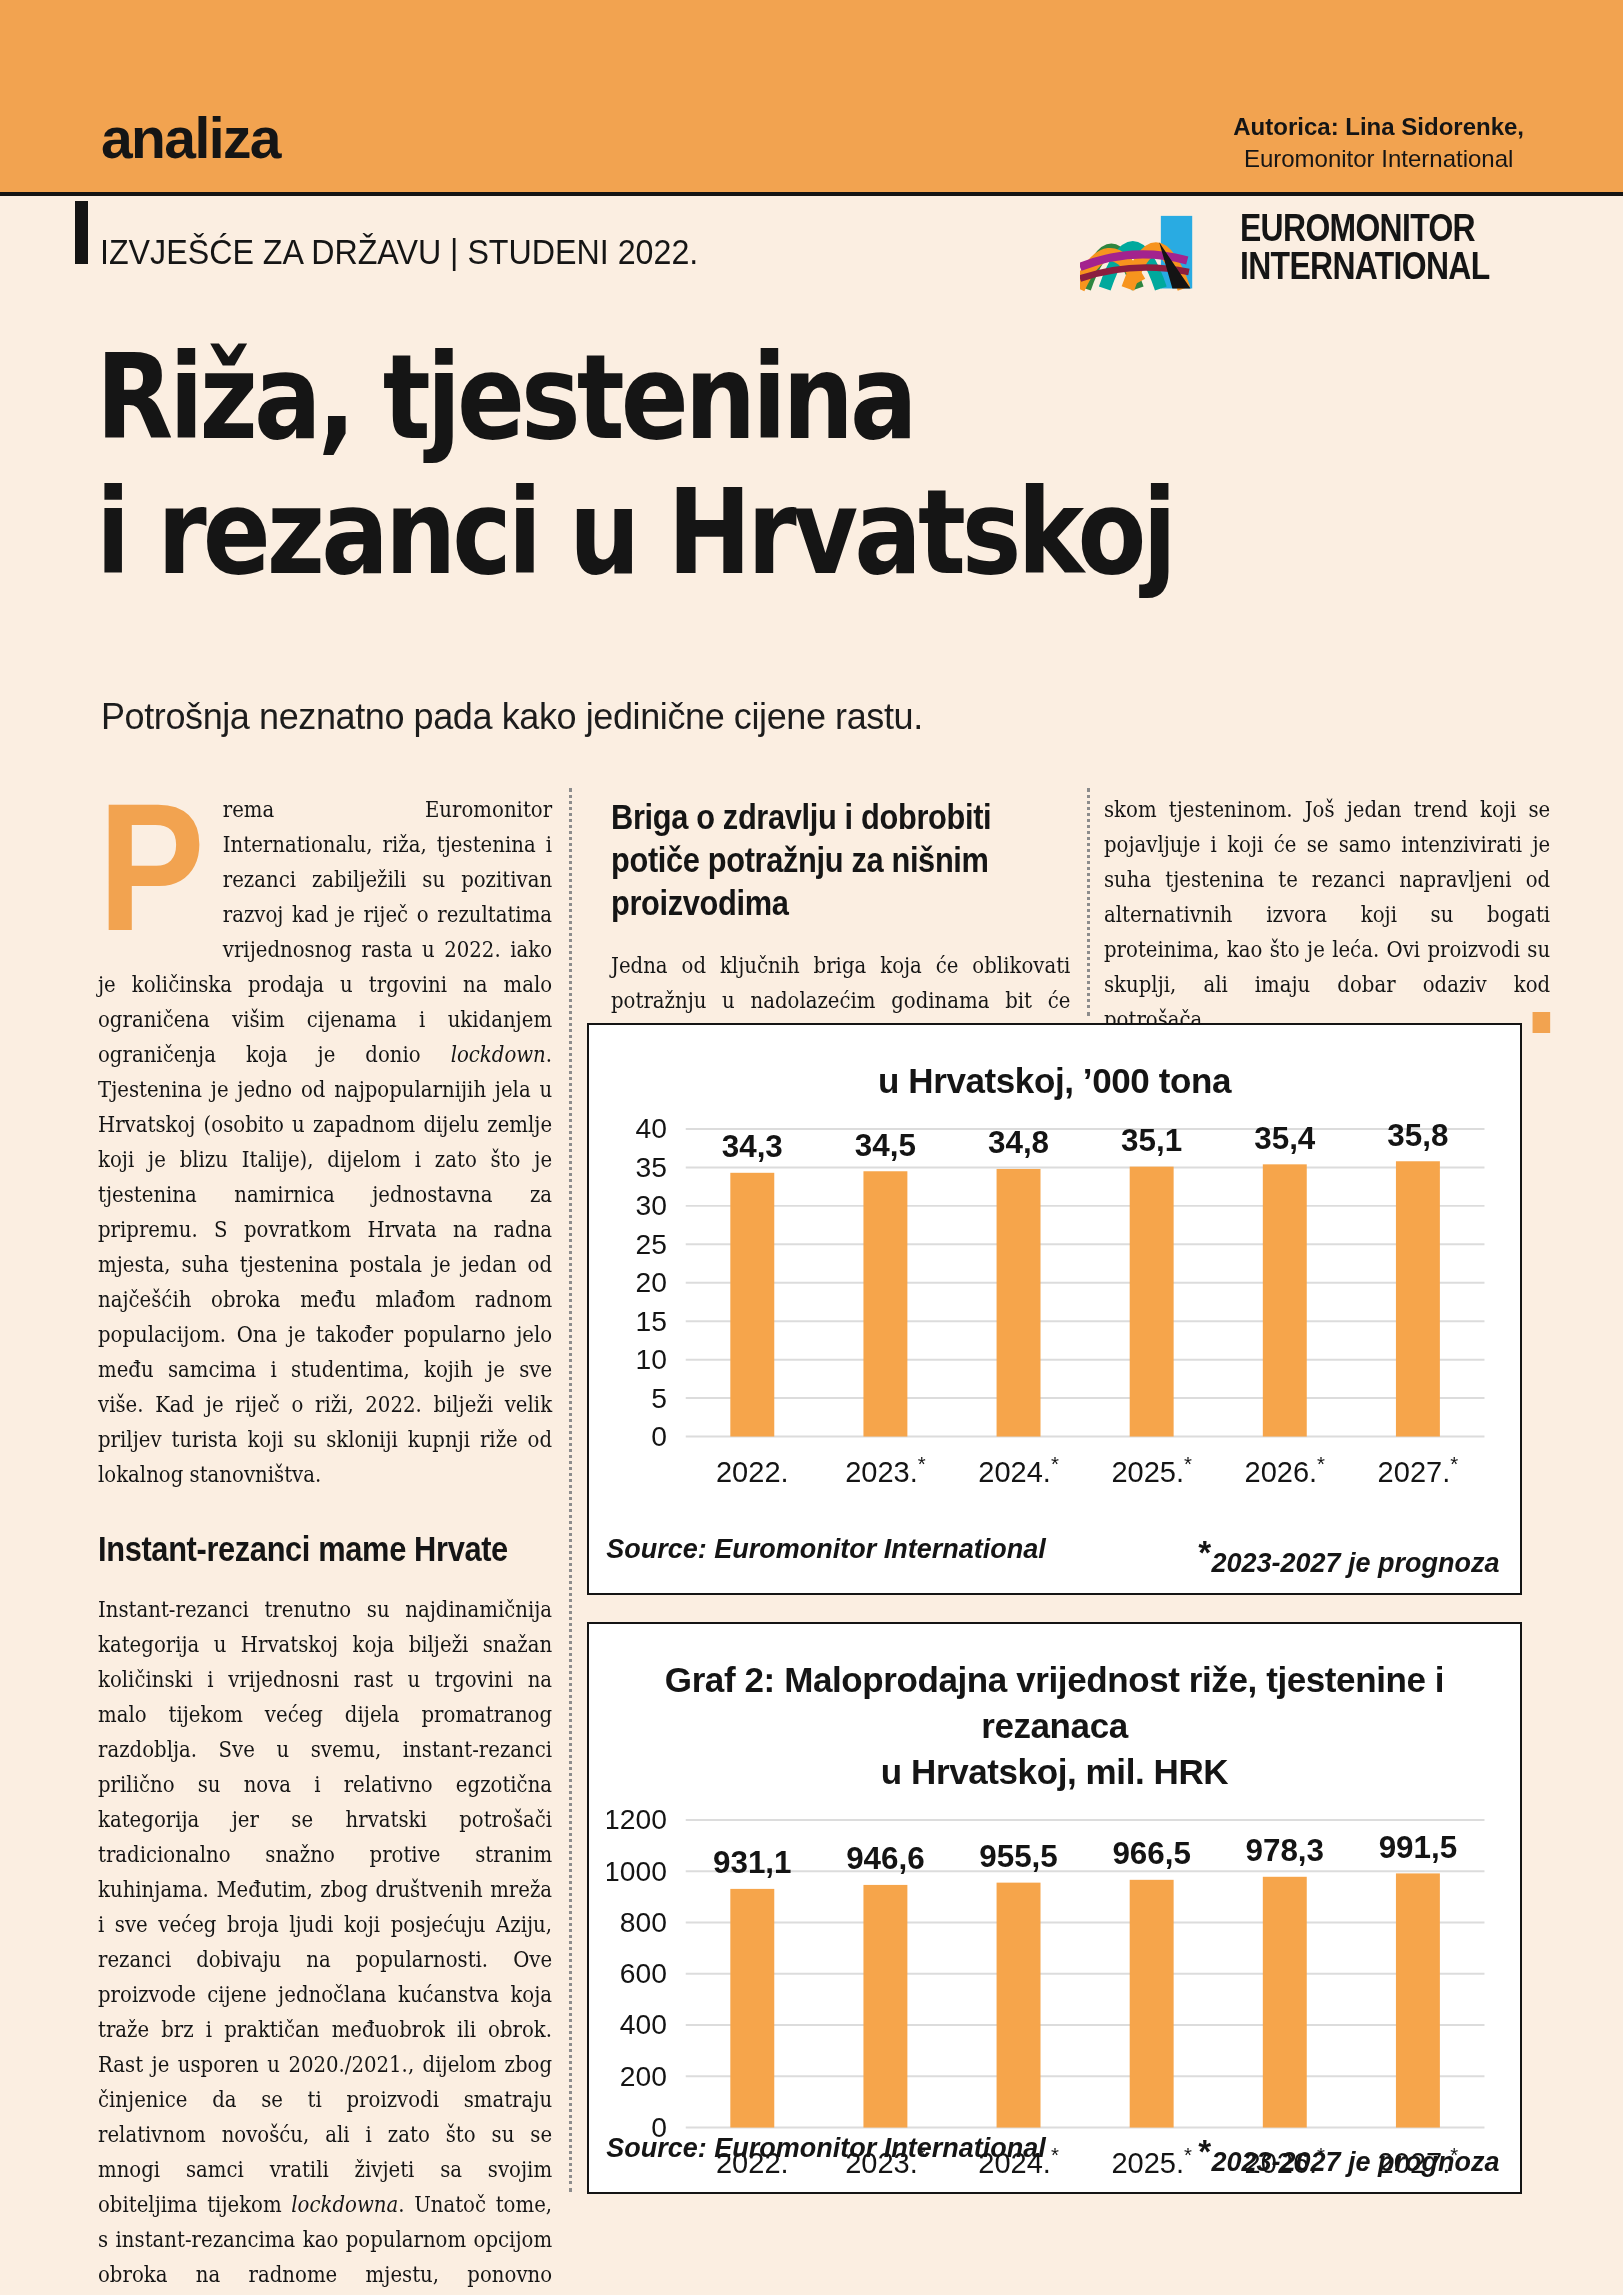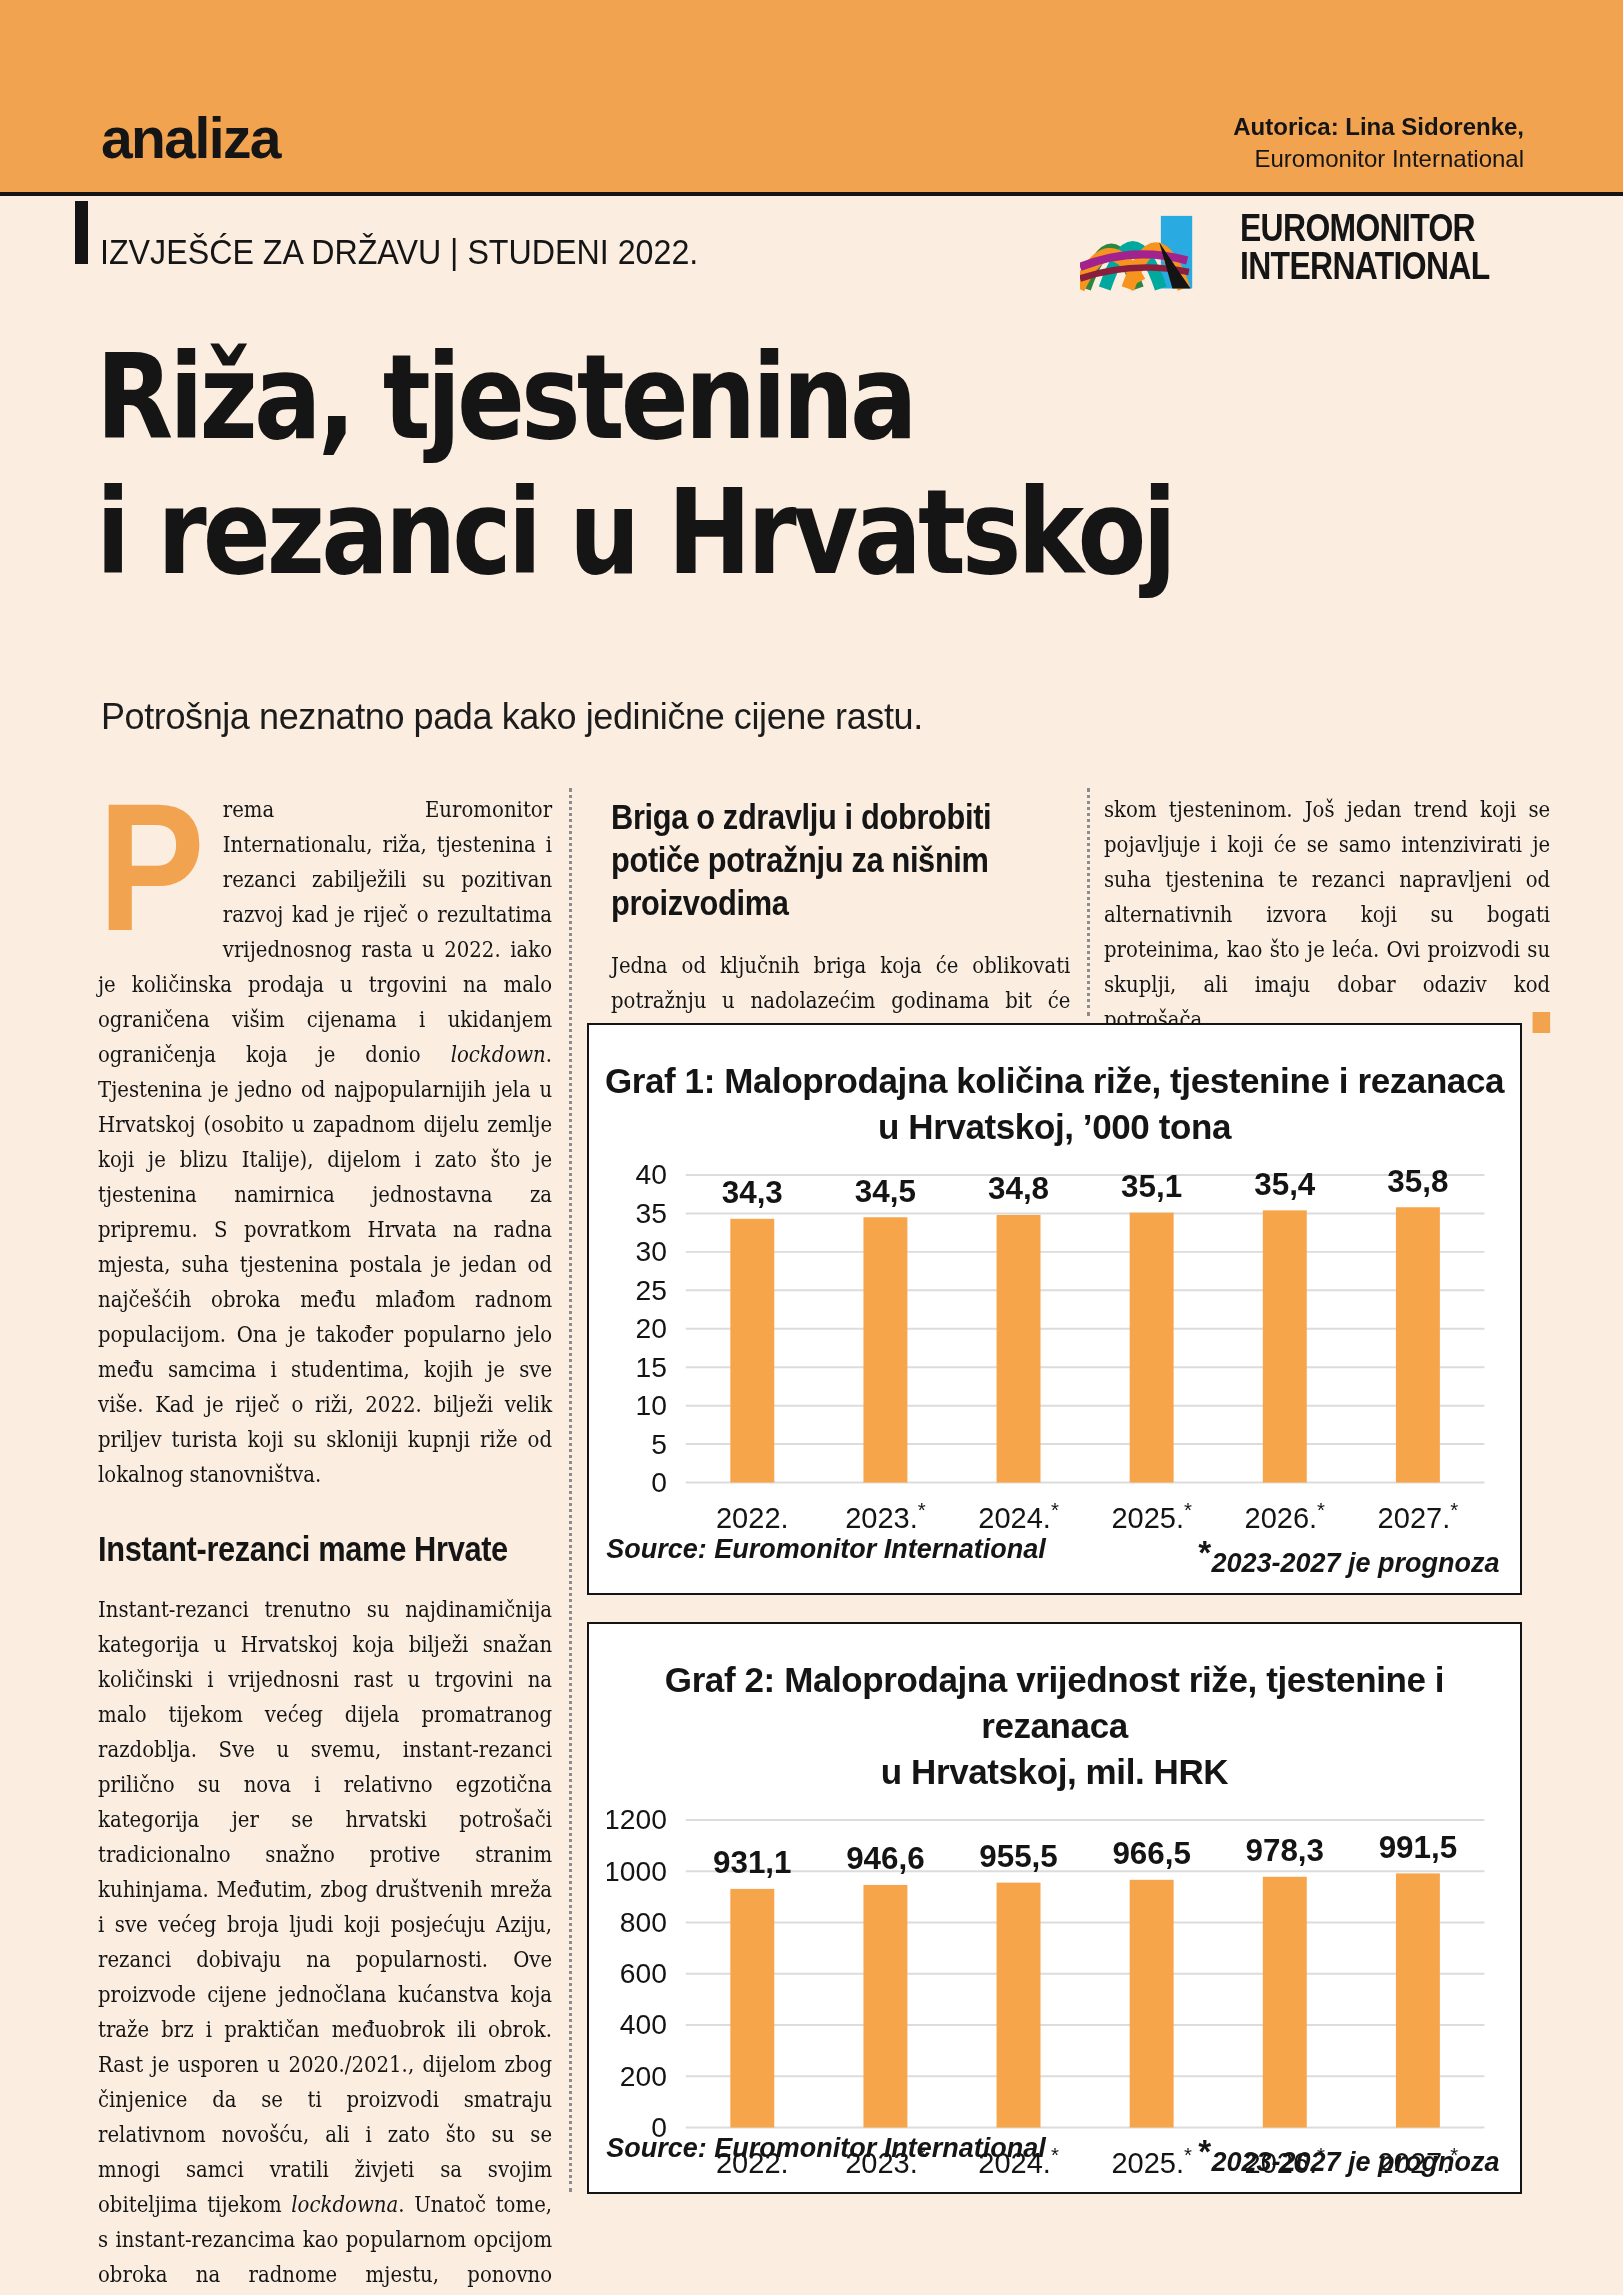--- a/index.html
+++ b/index.html
@@ -11,21 +11,21 @@
   .band{
     position:absolute;top:0;left:0;width:1623px;height:196px;
     background:#F2A350;border-bottom:4.7px solid #141414;box-sizing:border-box;padding-left:28px;
   }
   .section-label{
     position:absolute;left:101px;bottom:25px;
     font-family:"Liberation Sans",sans-serif;font-weight:700;
     font-size:57px;letter-spacing:-1.6px;line-height:1;
   }
   .author{
-    position:absolute;right:99px;bottom:17.3px;text-align:right;
+    position:absolute;right:99px;bottom:17.3px;text-align:center;
     font-family:"Liberation Sans",sans-serif;font-size:24px;line-height:32px;
   }
   .author .b{font-weight:700;}
   
   .report-row{position:absolute;top:201px;left:75px;}
   .report-tick{position:absolute;top:0;left:0;width:13.4px;height:63px;background:#141414;}
   .report-text{
     position:absolute;top:31px;left:25px;white-space:nowrap;
     font-family:"Liberation Sans",sans-serif;font-size:35px;letter-spacing:0;
     transform:scaleX(0.92);transform-origin:left top;
@@ -160,21 +160,20 @@
     <div class="subhead">Briga o zdravlju i dobrobiti potiče potražnju za nišnim proizvodima</div>
     <p>Jedna od ključnih briga koja će oblikovati potražnju u nadolazećim godinama bit će zdravlje i dobrobit. To se možda najbolje ogleda u rastućoj potražnji za bezgluten-</p>
   </div>
 
   <div class="col" id="col3">
     <p><span>skom tjesteninom. Još jedan trend koji se pojavljuje i koji će se samo intenzivirati je suha tjestenina te rezanci napravljeni od alternativnih izvora koji su bogati proteinima, kao što je leća. Ovi proizvodi su skuplji, ali imaju dobar odaziv kod potrošača.</span><span class="end-marker"></span></p>
   </div>
 
   <div class="chart" id="chart-box-0">
     <div class="chart-title">
-      <div>Graf 1: Maloprodajna količina riže, tjestenine i rezanaca</div>
       <div>u Hrvatskoj, ’000 tona</div>
     </div>
     <svg class="plot" id="chart-svg-0" width="895" height="408" viewBox="0 0 1140 520">
         <line x1="100" x2="1118" y1="420" y2="420" stroke="#DCDCDC" stroke-width="2.5"></line>
         <text x="76" y="432" text-anchor="end" font-size="36">0</text>
         <line x1="100" x2="1118" y1="371" y2="371" stroke="#DCDCDC" stroke-width="2.5"></line>
         <text x="76" y="383" text-anchor="end" font-size="36">5</text>
         <line x1="100" x2="1118" y1="322" y2="322" stroke="#DCDCDC" stroke-width="2.5"></line>
         <text x="76" y="334" text-anchor="end" font-size="36">10</text>
         <line x1="100" x2="1118" y1="273" y2="273" stroke="#DCDCDC" stroke-width="2.5"></line>

